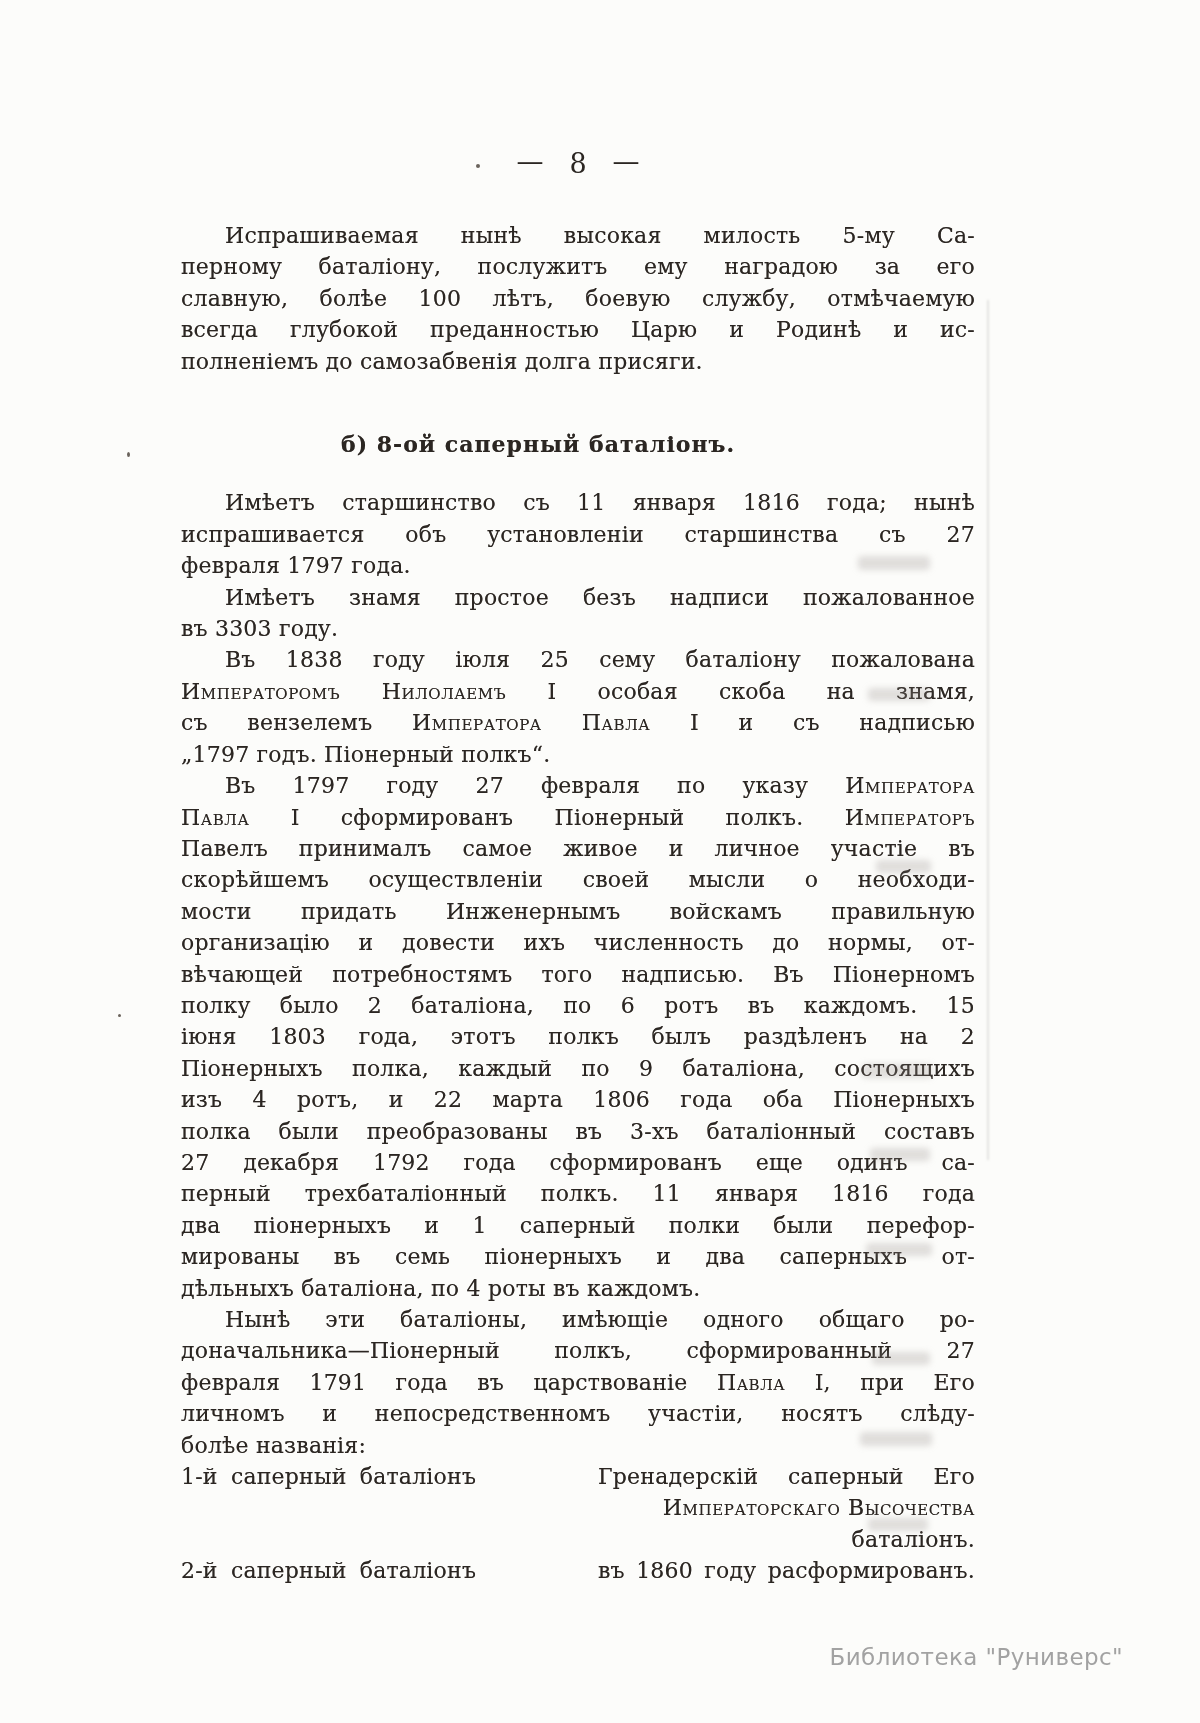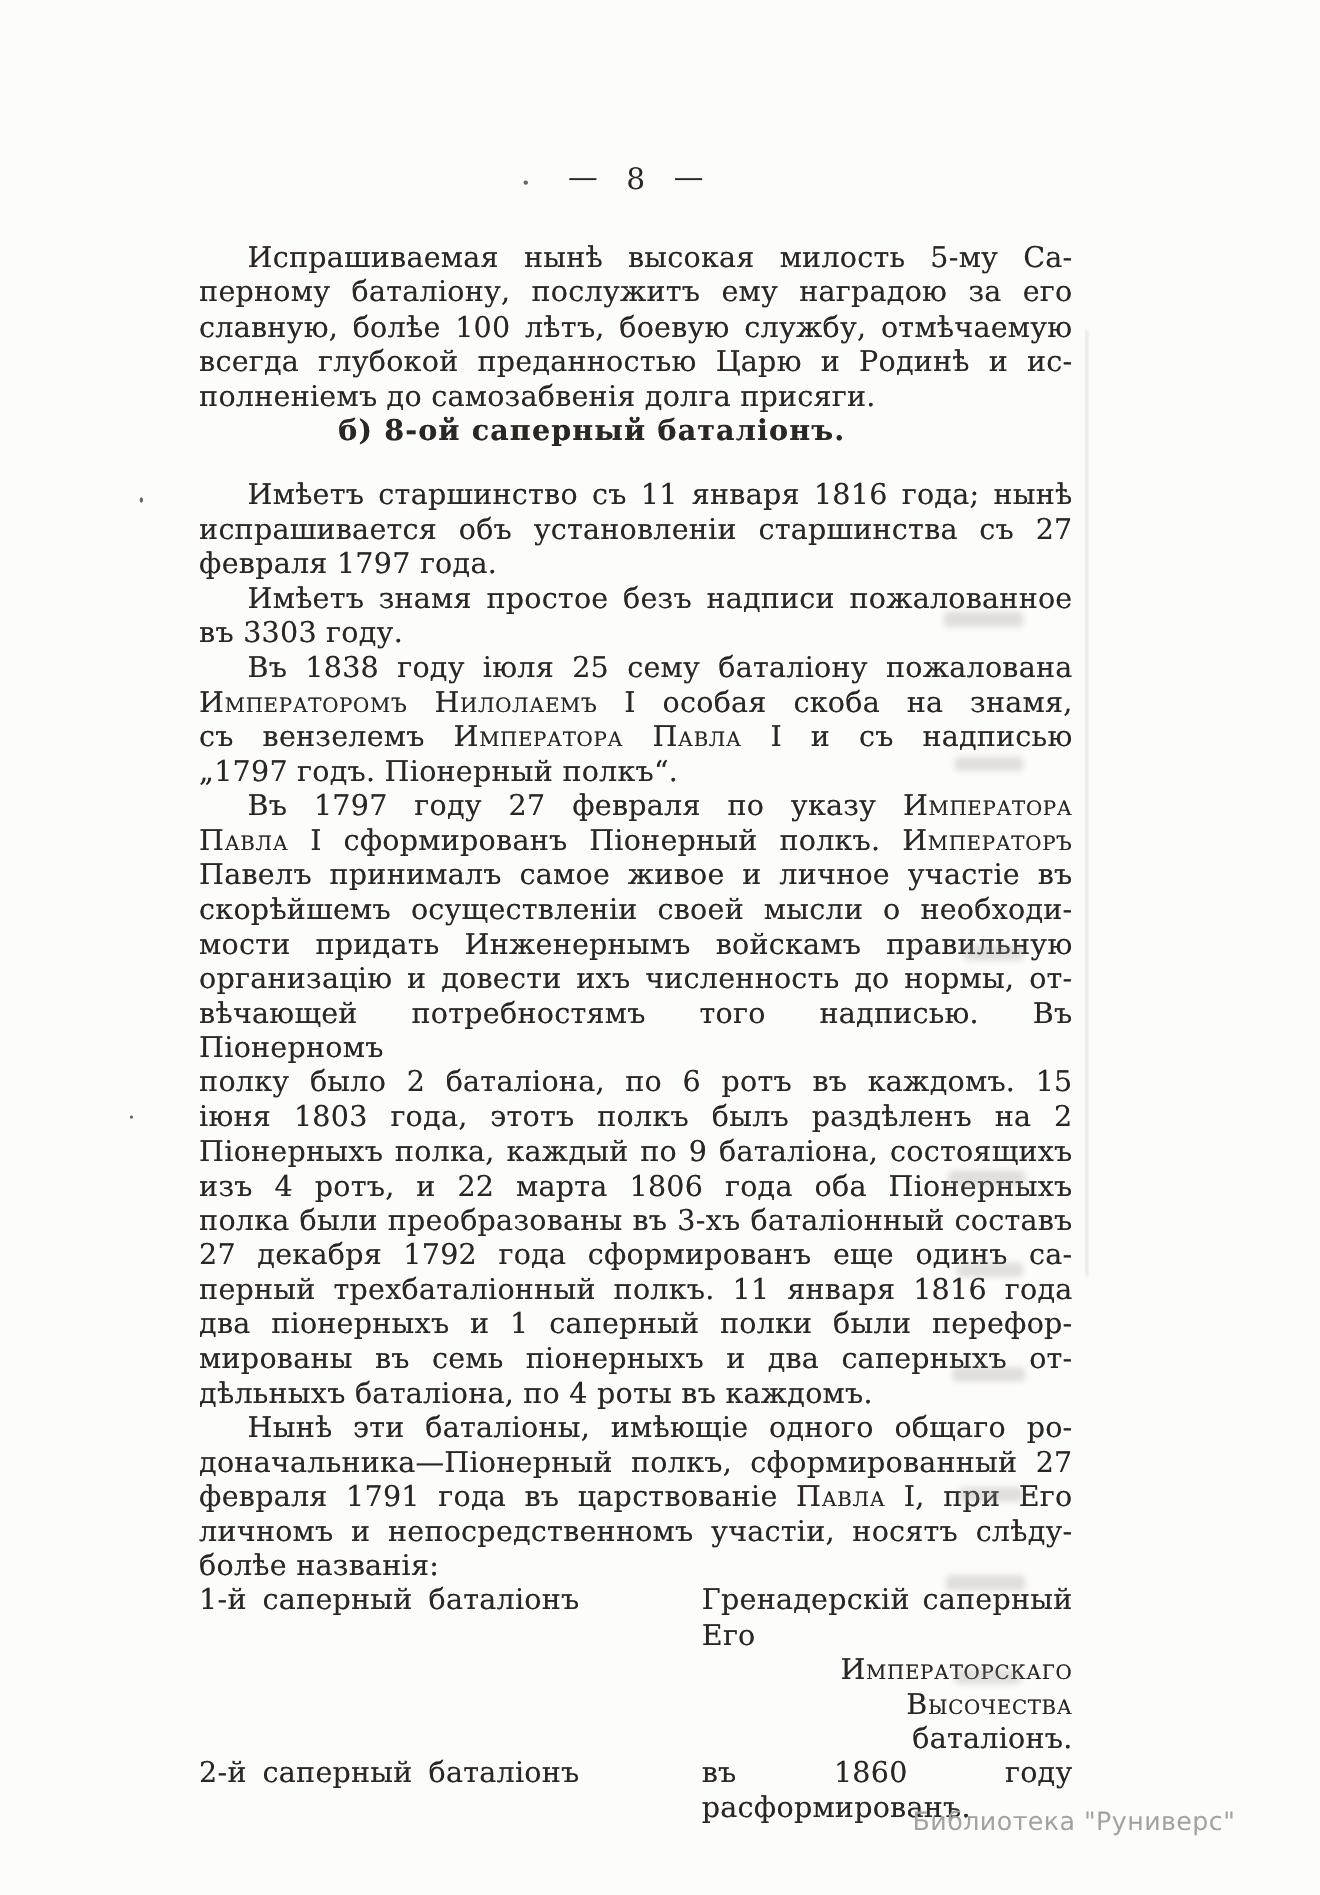--- a/index.html
+++ b/index.html
@@ -14,34 +14,34 @@
   
   .pageno{
     position:absolute;top:148px;left:181px;width:794px;
     text-align:center;font-size:27px;color:#2b2622;
   }
   .pageno .num{display:inline-block;margin:0 26px;}
   .pageno .dash{display:inline-block;transform:translateY(-2px);}
   
   .textcol{
     position:absolute;left:181px;top:220px;width:794px;
-    font-size:26px;line-height:31.4px;
+    font-size:22px;line-height:31.4px;
     letter-spacing:0.2px;
     text-shadow:0 0 0.5px rgba(52,46,40,0.55);
   }
   .line{min-height:31.4px;}
   .just{text-align:justify;text-align-last:justify;}
   .ind{text-indent:44px;}
   .heading{
     font-weight:bold;text-align-last:center;
-    margin-bottom:27px;
+    margin-top:52px;margin-bottom:27px;
     padding-right:80px;letter-spacing:1px;
   }
   .sc{font-variant:small-caps;letter-spacing:0.6px;}
-  .row{display:flex;gap:40px;}
+  .row{display:flex;}
   .row .c1{width:393px;flex:none;word-spacing:6px;}
   .row .c2{flex:1;text-align:right;}
   .c2.just{text-align:justify;text-align-last:justify;margin-left:24px;}
   .c2.left-sp{letter-spacing:1.3px;}
   
   .smudge{
     position:absolute;background:rgba(150,145,140,0.28);
     filter:blur(3px);border-radius:4px;
   }
   .edge-line{

